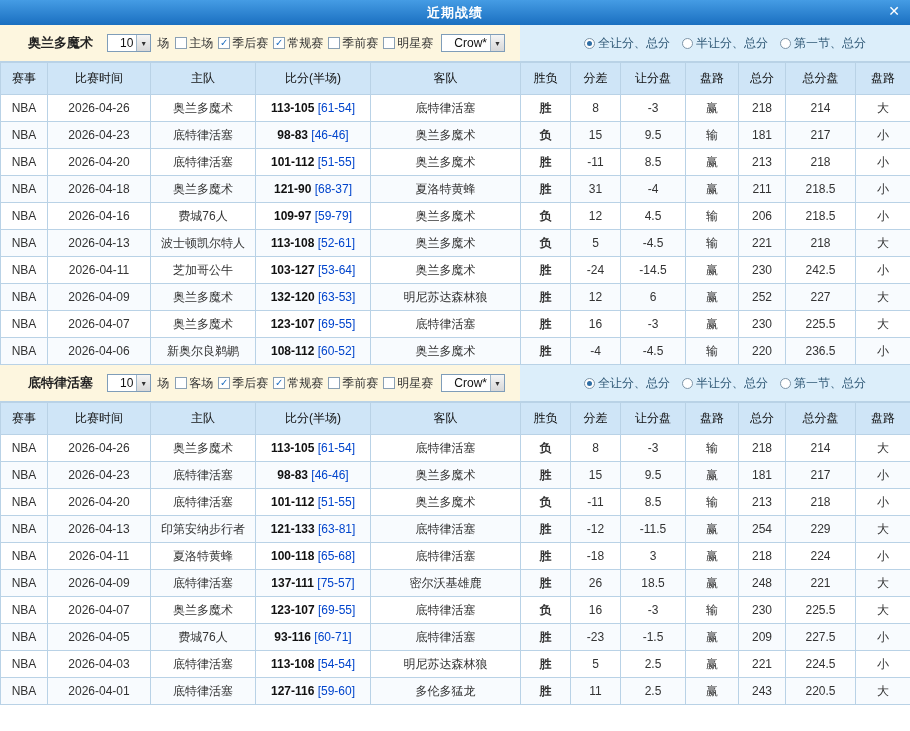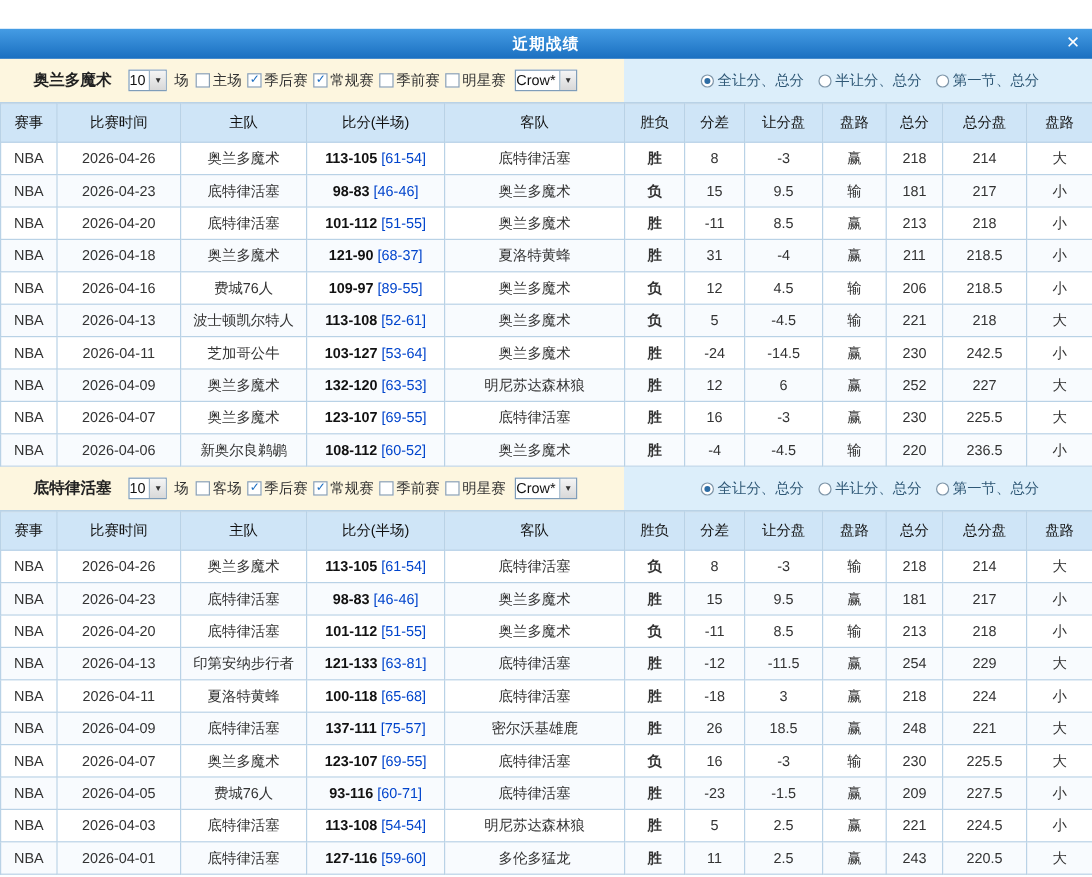--- a/index.html
+++ b/index.html
@@ -1,27 +1,27 @@
 <!DOCTYPE html>
 <html><head>
 <meta charset="utf-8">
 <style>
   *{box-sizing:border-box;margin:0;padding:0;}
   html,body{width:910px;height:731px;overflow:hidden;background:#fff;
     font-family:"Liberation Sans","DejaVu Sans",sans-serif;}
   .dialog{width:910px;height:731px;overflow:hidden;background:#fff;}
   .titlebar{height:25px;background:linear-gradient(180deg,#459ce4,#1a6fc0);
-    display:flex;align-items:center;justify-content:center;position:relative;margin-top:24px;}
+    display:flex;align-items:center;justify-content:center;position:relative;}
   .title{color:#fff;font-size:13px;font-weight:bold;letter-spacing:1px;}
   .close{position:absolute;right:10px;top:4px;color:#fff;font-size:14px;font-weight:bold;cursor:pointer;line-height:1;}
   .section-header{height:37px;display:flex;border-bottom:1px solid #b9d2e6;}
   .sh-left{flex:1;background:#fdf6df;display:flex;align-items:center;padding-left:28px;gap:6px;font-size:12px;color:#333;}
   .team-name{font-size:13px;font-weight:bold;color:#222;margin-right:8px;}
   .select{display:inline-flex;align-items:center;height:18px;border:1px solid #7f9db9;background:#fff;
-    padding-left:0;font-size:12px;color:#111;cursor:pointer;}
+    padding-left:12px;font-size:12px;color:#111;cursor:pointer;}
   .selval{padding-right:3px;}
   .arr{font-size:7px;color:#333;background:linear-gradient(#f5f5f5,#d8d8d8);
     border-left:1px solid #9fb6c9;height:16px;display:inline-flex;align-items:center;padding:0 3px;}
   .checks{display:inline-flex;align-items:flex-end;gap:3px;}
   .cb{display:inline-flex;align-items:center;gap:2px;cursor:pointer;margin-right:2px;}
   .sq{width:12px;height:12px;border:1px solid #8aa0b4;background:#fff;display:inline-flex;
     align-items:center;justify-content:center;font-size:10px;line-height:1;color:#1f6fc0;font-weight:bold;}
   .sh-right{width:390px;background:#dceefa;display:flex;align-items:center;justify-content:center;
     gap:12px;font-size:12px;color:#2f5876;padding-left:20px;}
   .rb{display:inline-flex;align-items:center;gap:3px;cursor:pointer;}
@@ -189,21 +189,21 @@
             <td>-4</td>
             <td class="c-red">赢</td>
             <td class="c-blue">211</td>
             <td class="c-blue">218.5</td>
             <td class="c-green">小</td>
           </tr>
           <tr>
             <td>NBA</td>
             <td>2026-04-16</td>
             <td class="c-black">费城76人</td>
-            <td><span class="sc">109-97</span><span class="half"> [89-55]</span></td>
+            <td><span class="sc">109-97</span><span class="half"> [59-79]</span></td>
             <td class="c-green">奥兰多魔术</td>
             <td class="res c-green">负</td>
             <td>12</td>
             <td>4.5</td>
             <td class="c-green">输</td>
             <td class="c-blue">206</td>
             <td class="c-blue">218.5</td>
             <td class="c-green">小</td>
           </tr>
           <tr class="alt">

